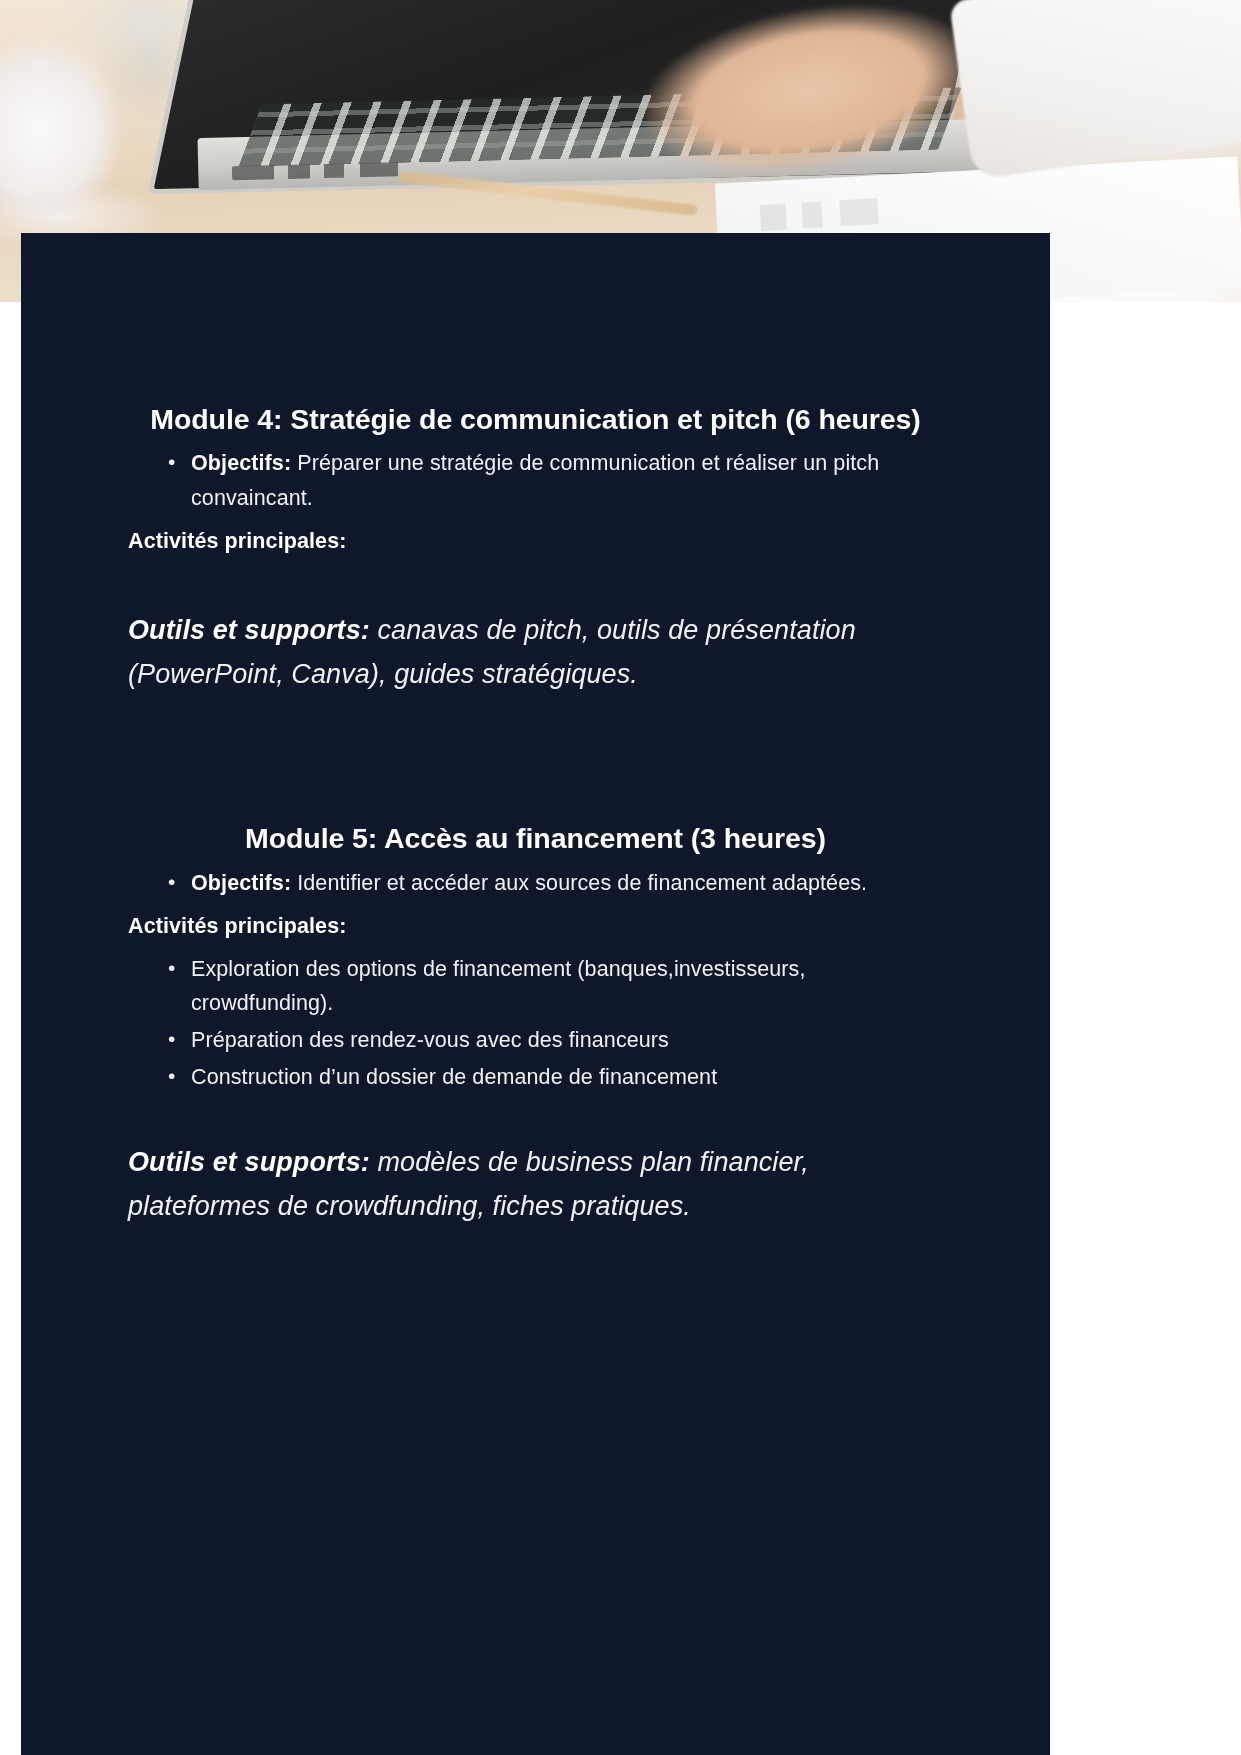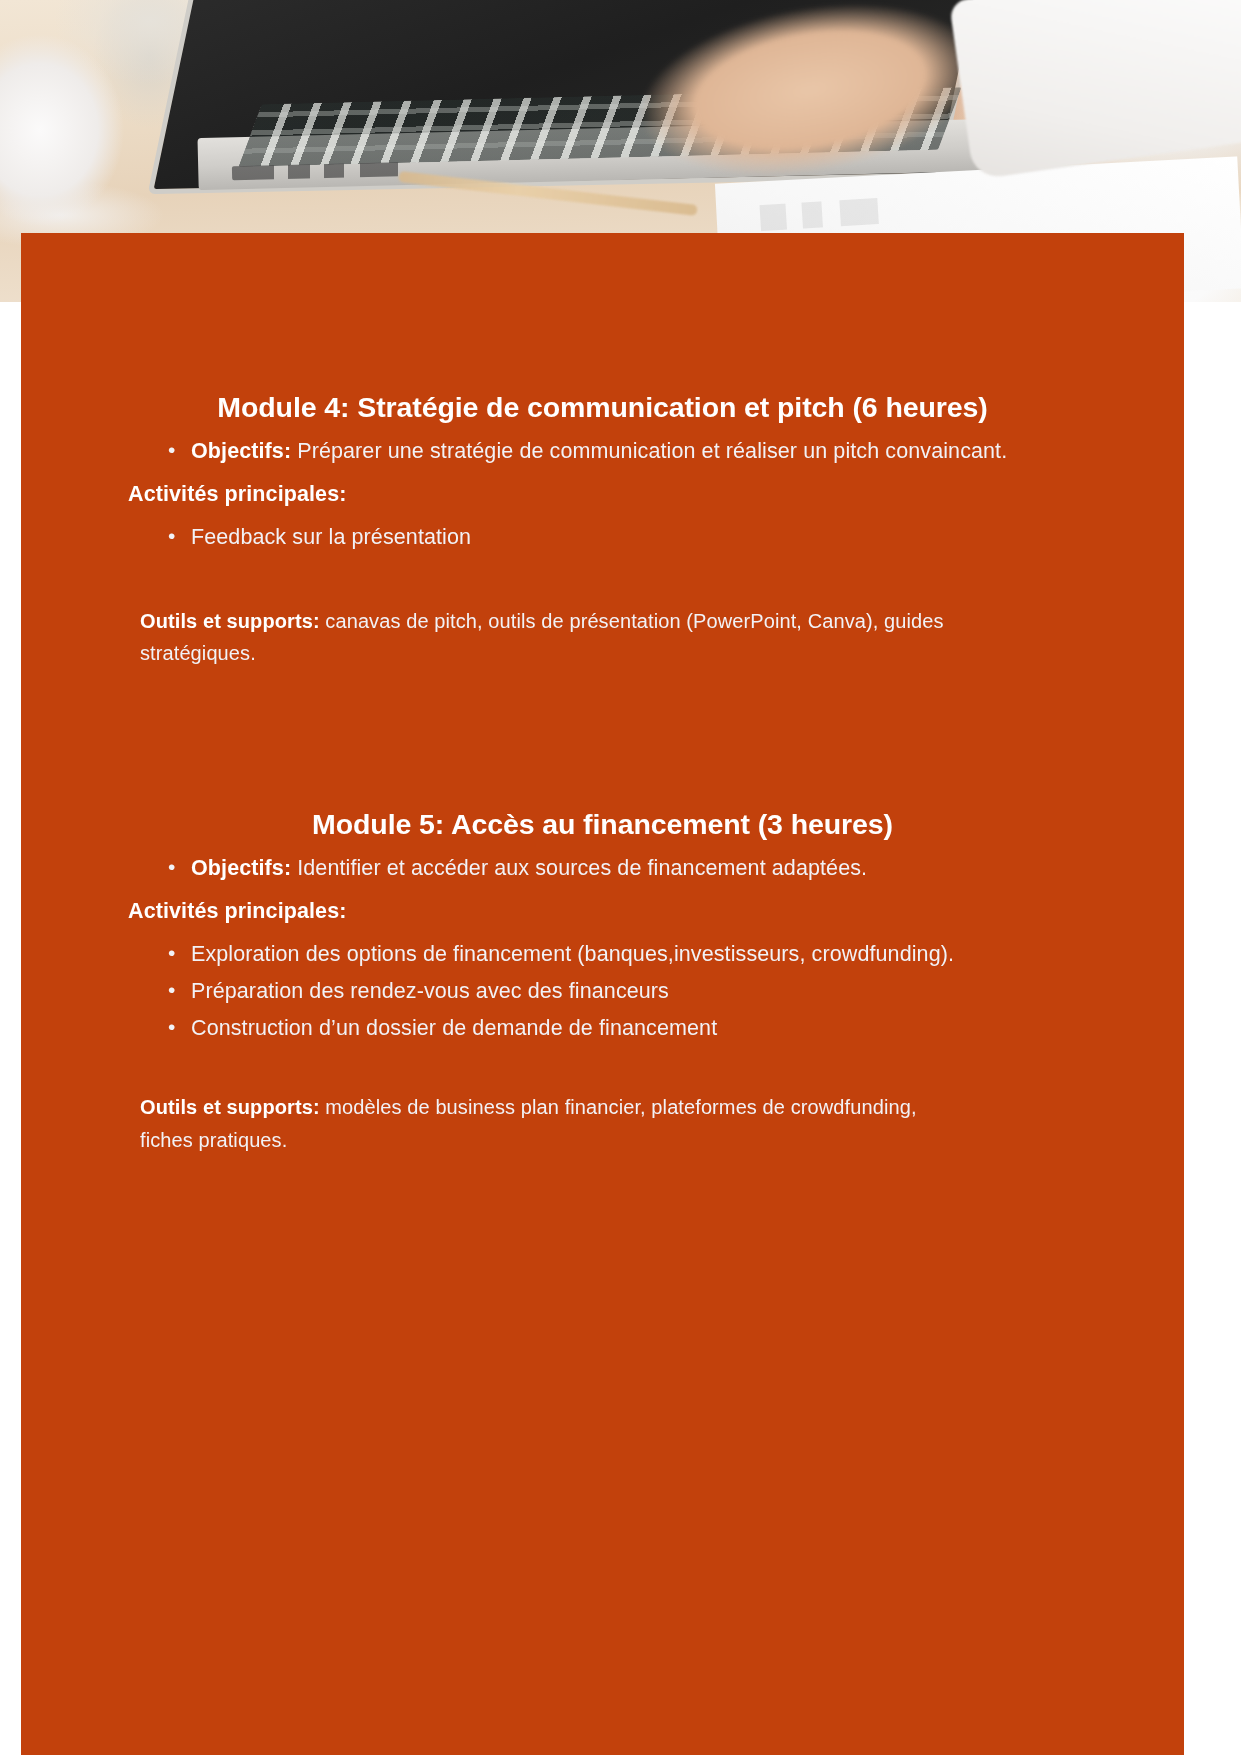--- a/index.html
+++ b/index.html
@@ -161,25 +161,25 @@
     border-radius: 18px 0 0 28px;
     transform: rotate(-8deg);
     filter: blur(1.2px);
   }
 
   
   .panel {
     position: absolute;
     left: 21px;
     top: 233px;
-    width: 1163px;
+    width: 1029px;
     height: 1522px;
-    background: #c2410c;
+    background: #0f172a;
     box-sizing: border-box;
-    padding: 1px 107px;
+    padding: 13px 107px;
   }
 
   .module-title {
     color: #ffffff;
     font-weight: bold;
     font-size: 28.5px;
     letter-spacing: -0.1px;
     text-align: center;
     line-height: 1.35;
     margin: 0;
@@ -222,26 +222,27 @@
   .section-label {
     font-weight: bold;
     color: #ffffff;
     font-size: 21.5px;
     line-height: 1.62;
     margin: 0;
     letter-spacing: .1px;
   }
 
   .tools-para {
-    margin: 12px;
+    margin: 0;
     color: #f2f2f6;
-    font-size: 20px;
+    font-size: 27px;
     line-height: 1.62;
     letter-spacing: .1px;
     max-width: 810px;
+    font-style: italic;
   }
   .gap-activities { margin-top: 0px; }
   .gap-tools      { margin-top: 50px; }
 
   .m4-objectives { margin-top: 49px; }
   .m5-objectives { margin-top: 48px; }
   .m5-tools      { margin-top: 46px; }
 </style>
 </head>
 <body>
@@ -269,23 +270,20 @@
 
       <ul class="bullets body-text m4-objectives">
         <li>
           <span class="lead-label">Objectifs:</span><span> Préparer une stratégie de communication et réaliser un pitch convaincant.</span>
         </li>
       </ul>
 
       <p class="section-label gap-activities">Activités principales:</p>
 
       <ul class="bullets body-text">
-        <li>
-          <span>Feedback sur la présentation</span>
-        </li>
       </ul>
 
       <p class="tools-para gap-tools">
         <span class="lead-label">Outils et supports:</span><span> canavas de pitch, outils de présentation (PowerPoint, Canva), guides stratégiques.</span>
       </p>
 
     </section>
 
     <section>
 

